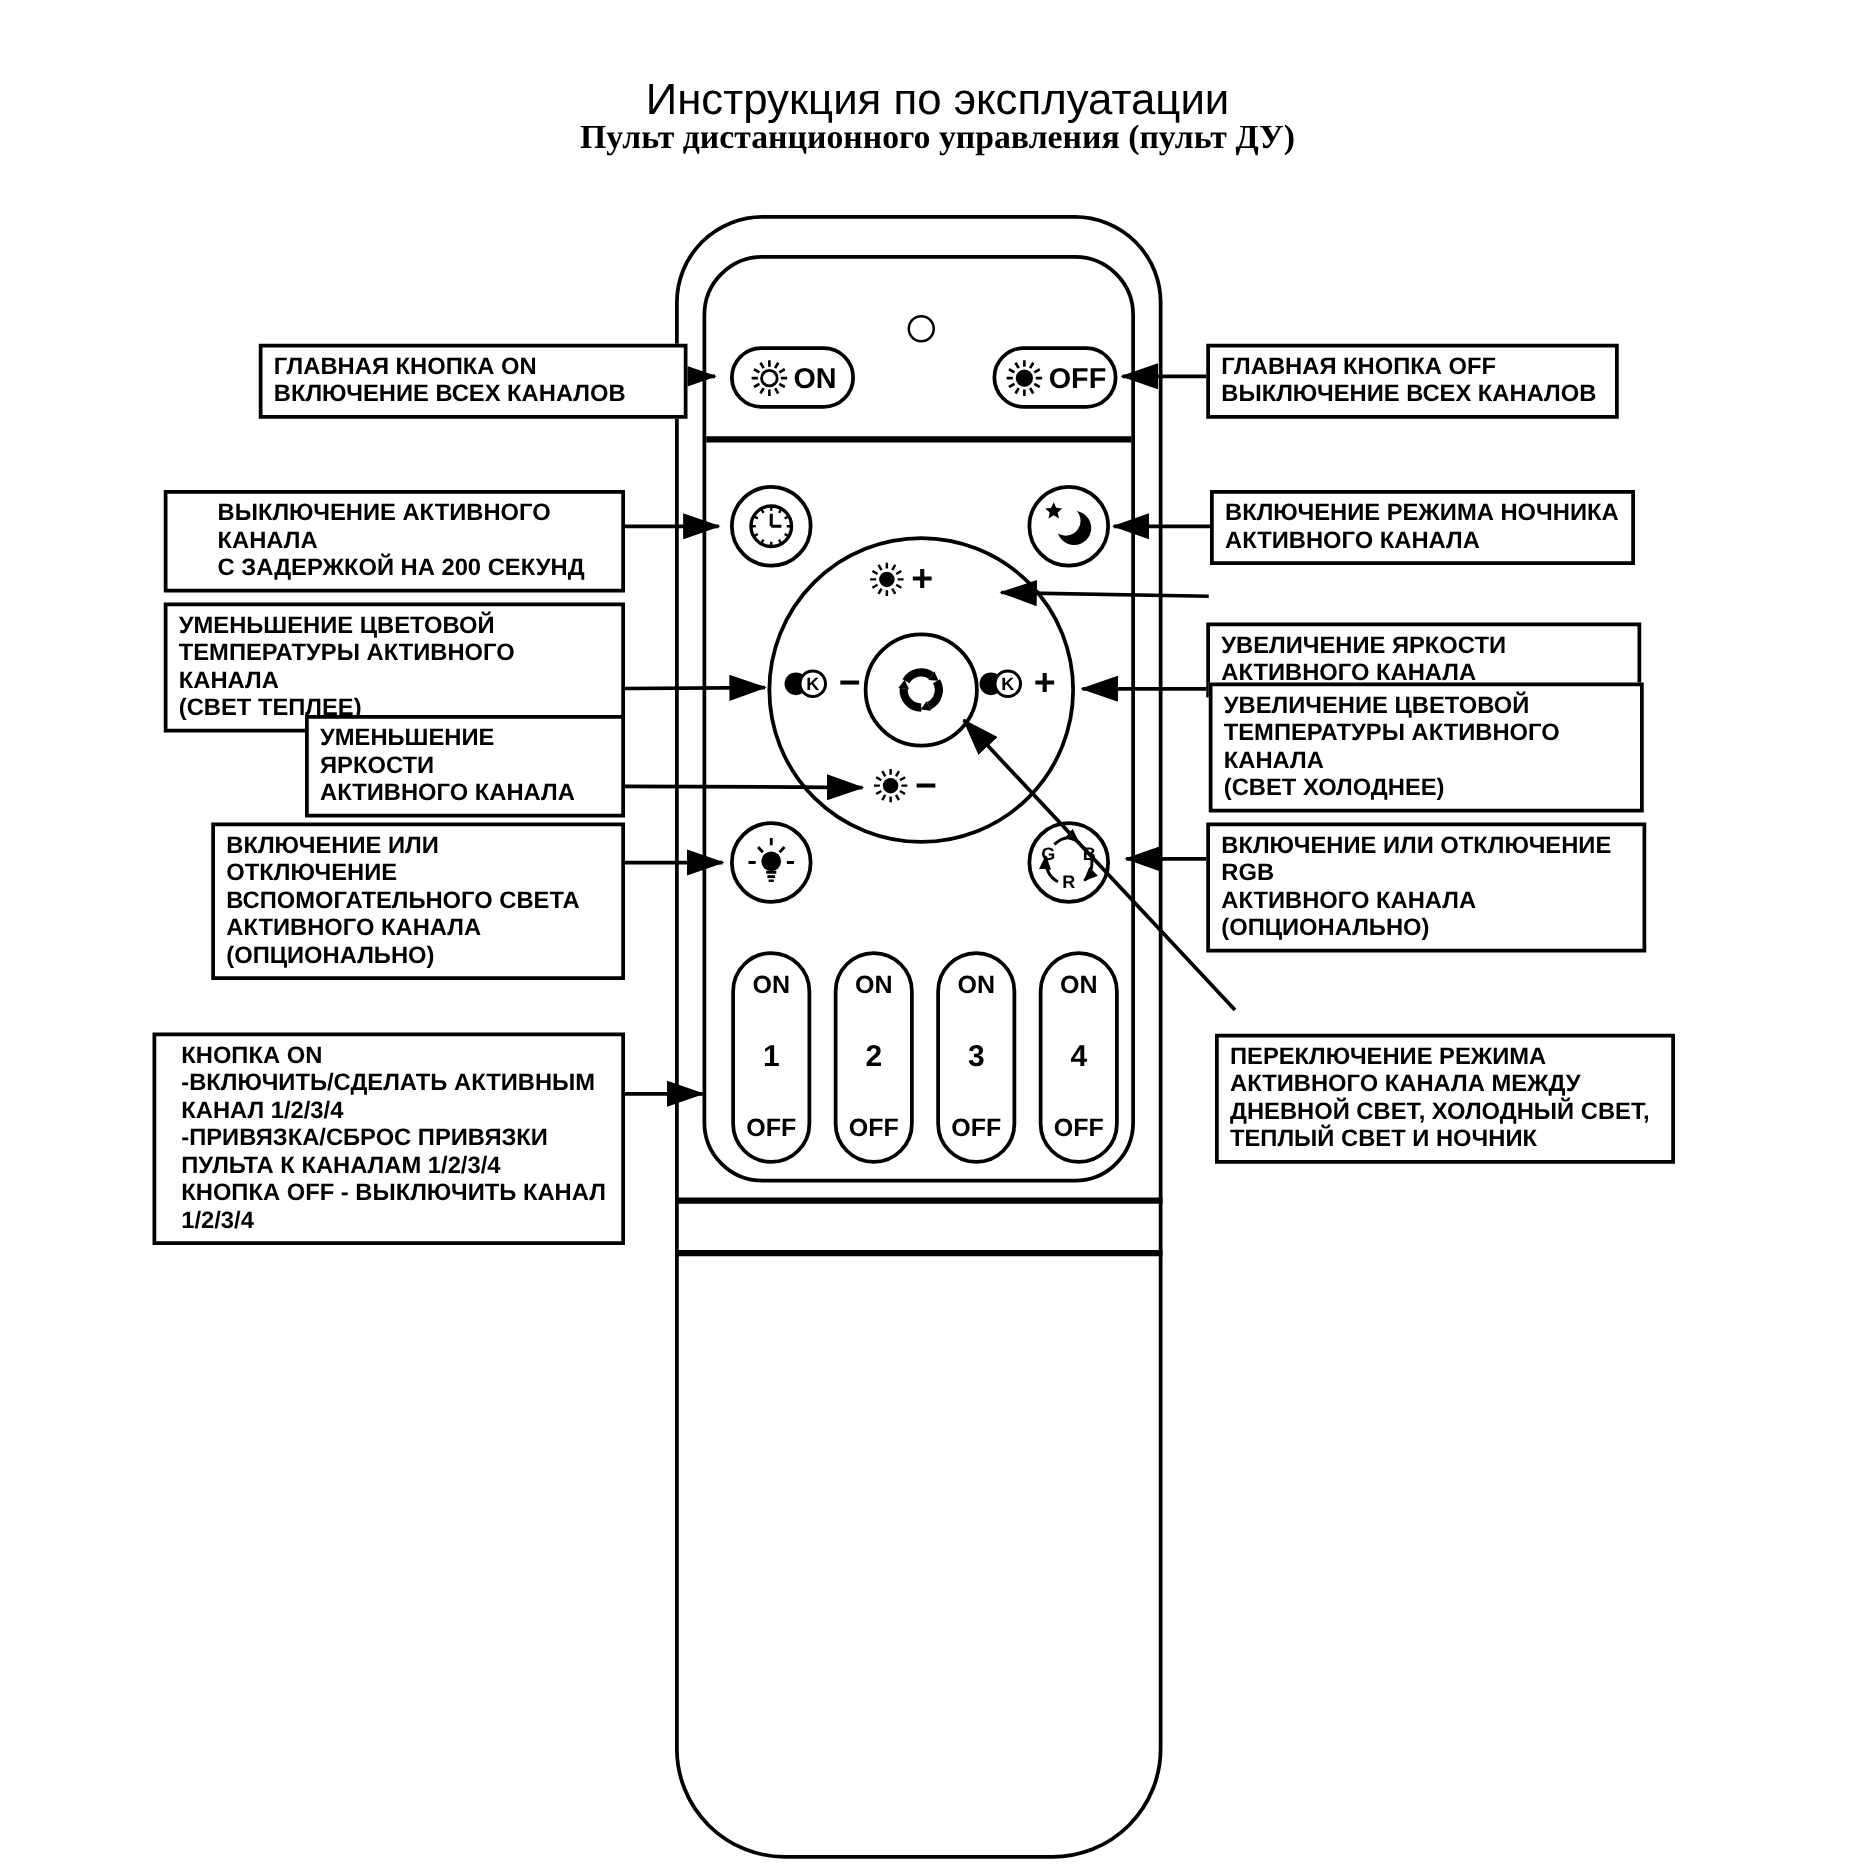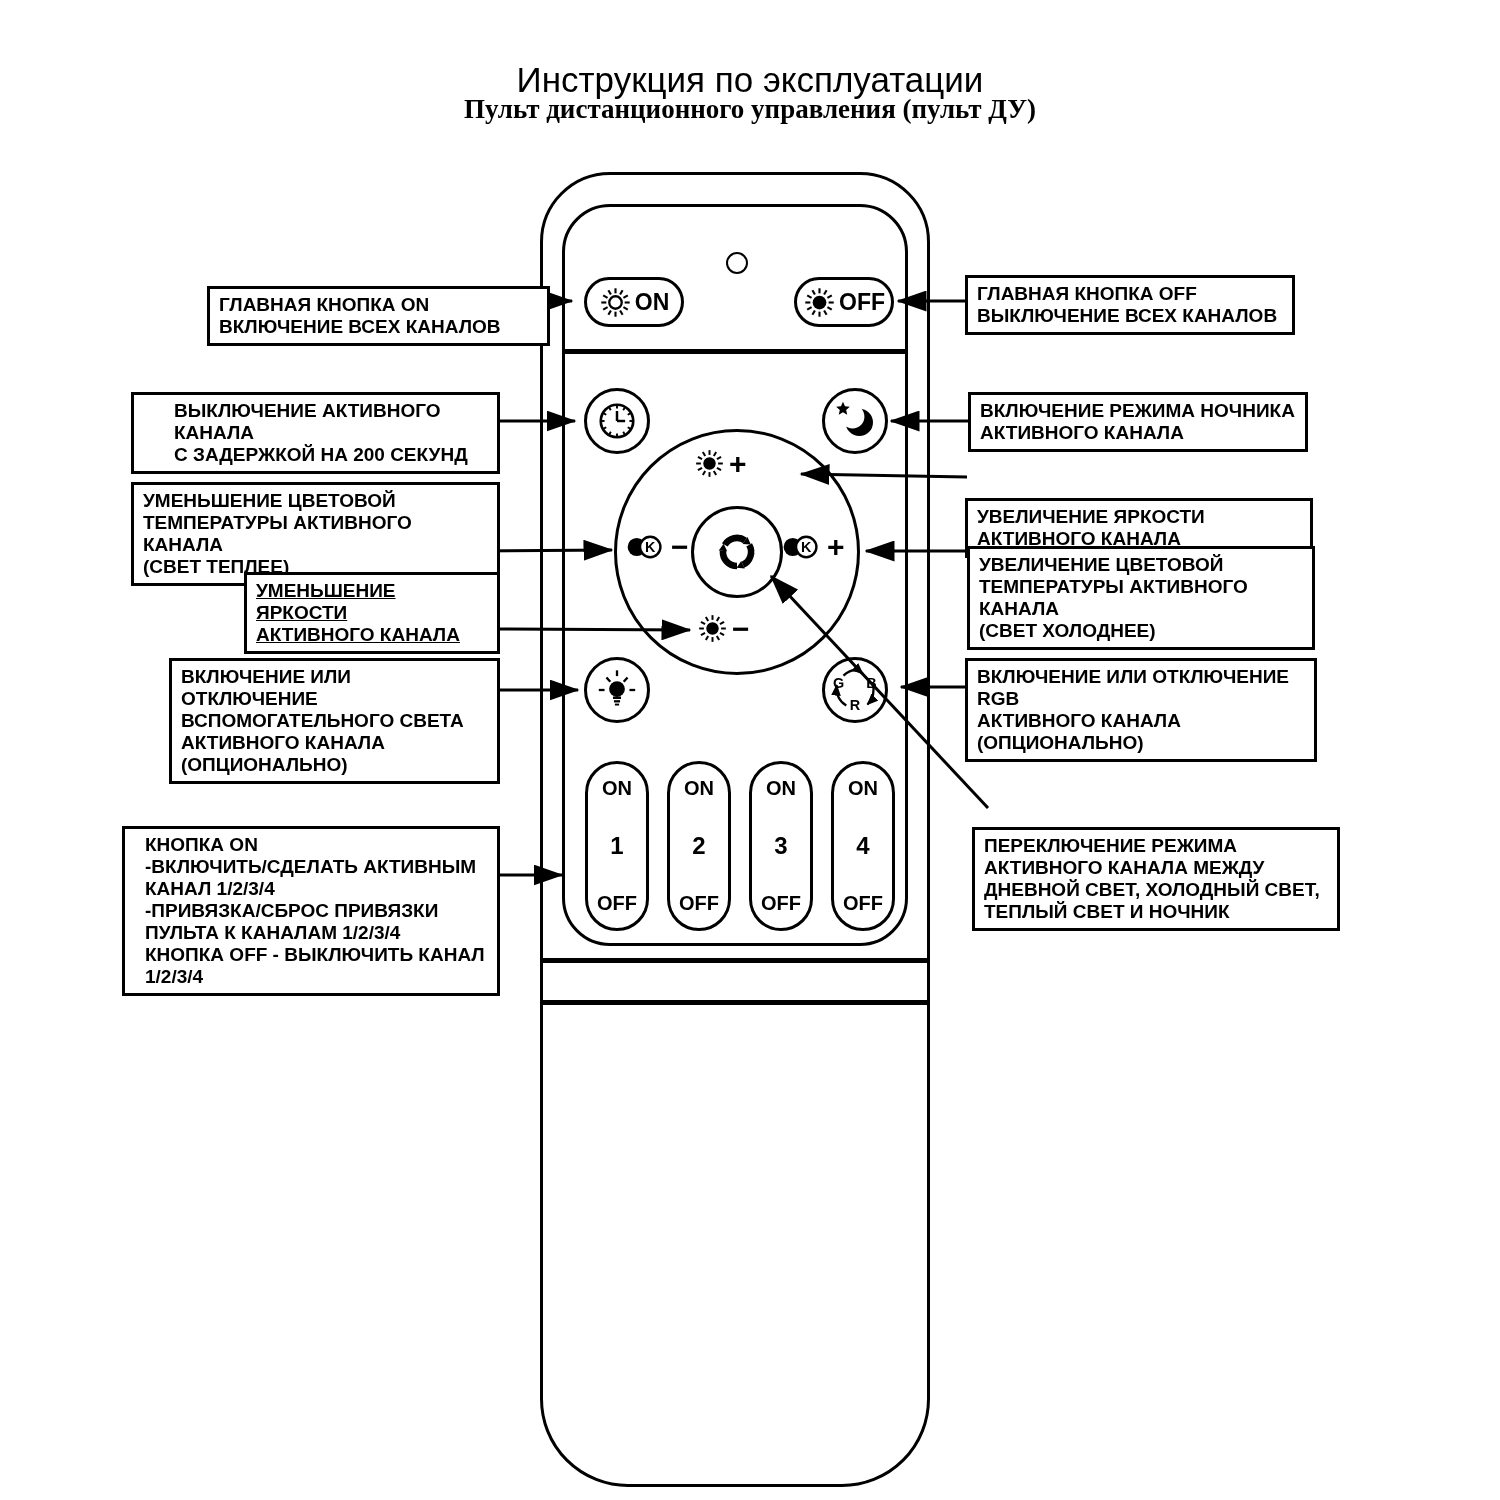--- a/index.html
+++ b/index.html
@@ -216,28 +216,28 @@
     <span class="t">ON</span>
     <span class="n">3</span>
     <span class="t">OFF</span>
   </div>
   <div class="chan" style="left:831px;">
     <span class="t">ON</span>
     <span class="n">4</span>
     <span class="t">OFF</span>
   </div>
 
-  <div class="box" style="left:207px;top:286px;width:343px;">ГЛАВНАЯ КНОПКА ON
+  <div class="box" style="left:207px;top:275px;width:343px;">ГЛАВНАЯ КНОПКА ON
 ВКЛЮЧЕНИЕ ВСЕХ КАНАЛОВ</div>
   <div class="box" style="left:131px;top:392px;width:369px;padding-left:40px;">ВЫКЛЮЧЕНИЕ АКТИВНОГО КАНАЛА
 С ЗАДЕРЖКОЙ НА 200 СЕКУНД</div>
   <div class="box" style="left:131px;top:482px;width:369px;">УМЕНЬШЕНИЕ ЦВЕТОВОЙ
 ТЕМПЕРАТУРЫ АКТИВНОГО КАНАЛА
 (СВЕТ ТЕПЛЕЕ)</div>
-  <div class="box" style="left:244px;top:572px;width:256px;text-decoration:underline;">УМЕНЬШЕНИЕ ЯРКОСТИ
+  <div class="box" style="left:244px;top:572px;width:256px;">УМЕНЬШЕНИЕ ЯРКОСТИ
 АКТИВНОГО КАНАЛА</div>
   <div class="box" style="left:169px;top:658px;width:331px;">ВКЛЮЧЕНИЕ ИЛИ ОТКЛЮЧЕНИЕ
 ВСПОМОГАТЕЛЬНОГО СВЕТА
 АКТИВНОГО КАНАЛА
 (ОПЦИОНАЛЬНО)</div>
   <div class="box" style="left:122px;top:826px;width:378px;padding-left:20px;">КНОПКА ON
 -ВКЛЮЧИТЬ/СДЕЛАТЬ АКТИВНЫМ
 КАНАЛ 1/2/3/4
 -ПРИВЯЗКА/СБРОС ПРИВЯЗКИ
 ПУЛЬТА К КАНАЛАМ 1/2/3/4

